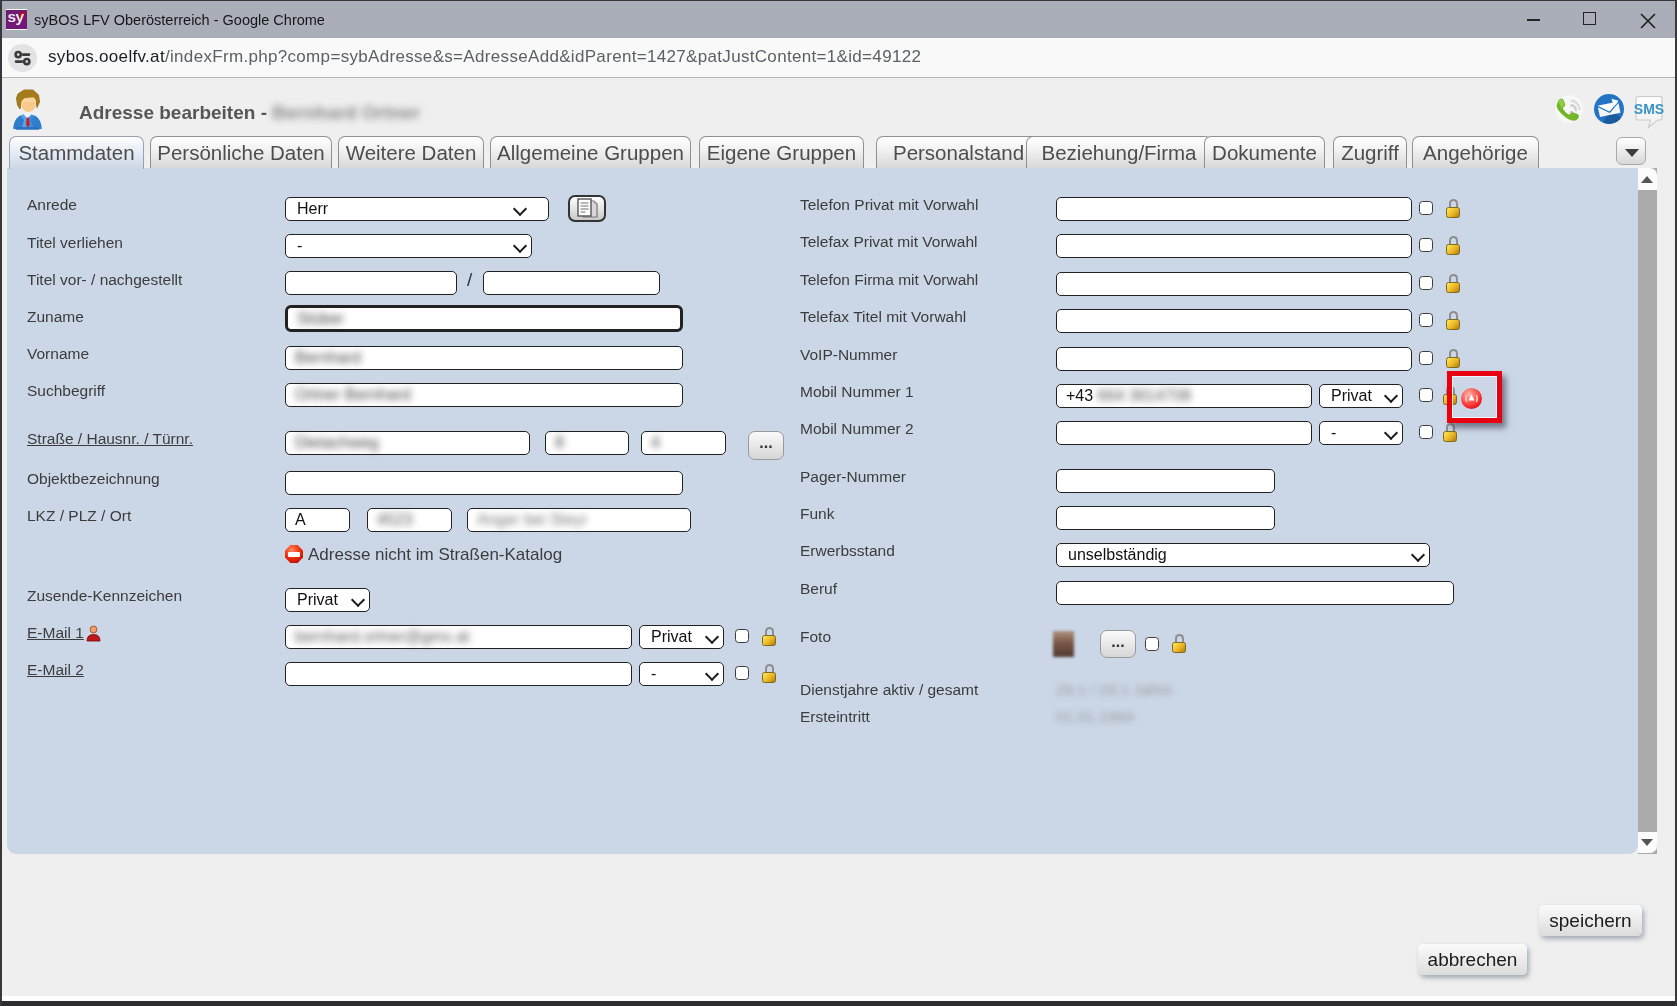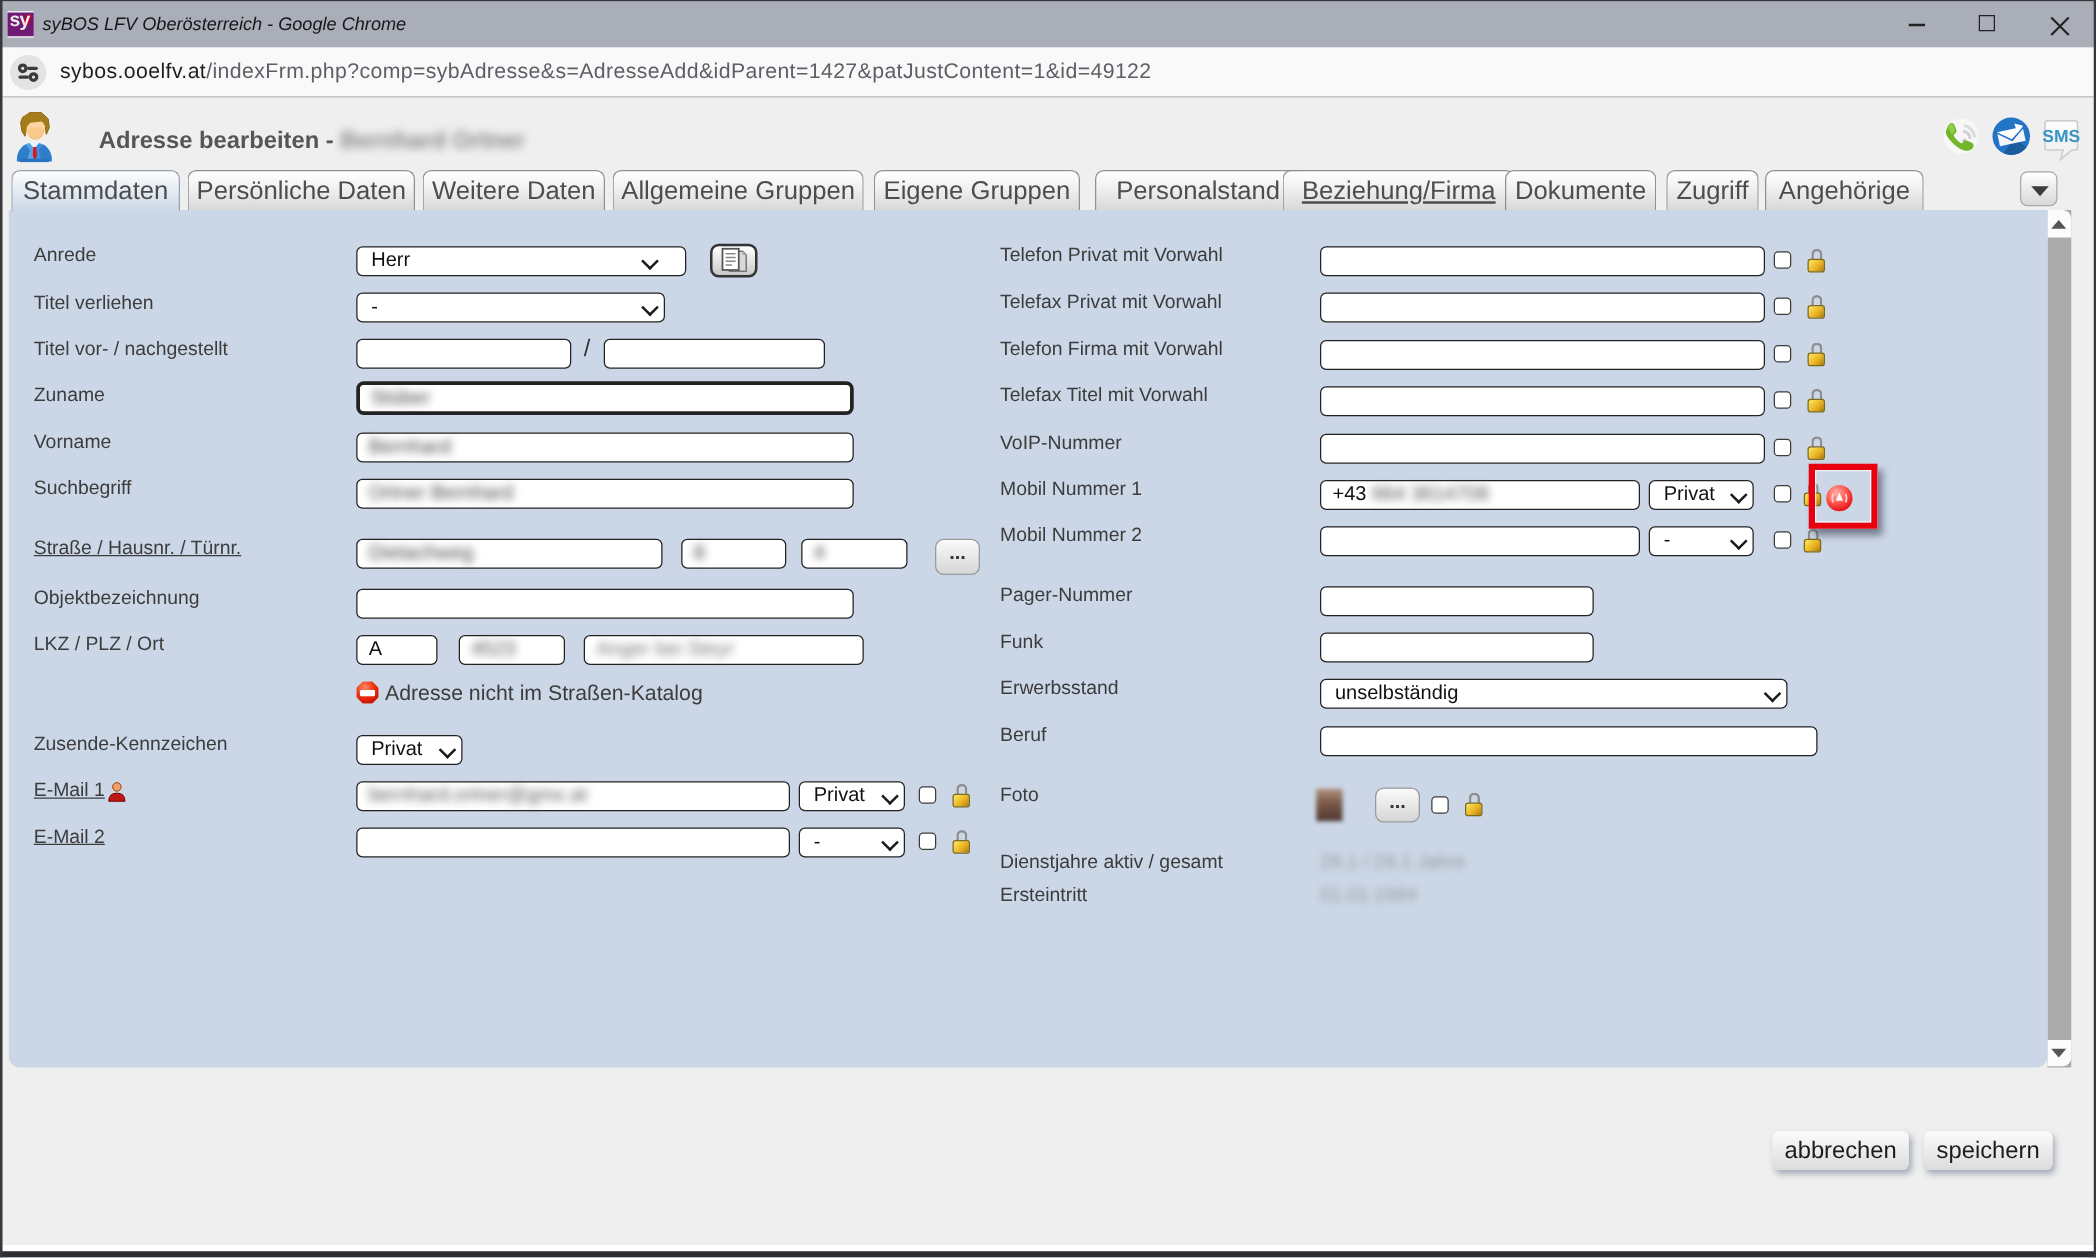--- a/index.html
+++ b/index.html
@@ -9,21 +9,21 @@
   #topline { left:0; top:0; width:1677px; height:1px; background:#38383c; }
   #leftline { left:0; top:0; width:2px; height:1006px; background:#38383c; }
   #rightline { right:0; top:0; width:2px; height:1006px; background:#38383c; }
   #botline { left:0; top:1001px; width:1677px; height:5px; background:#2e2e32; }
   #botwhite { left:2px; top:996px; width:1673px; height:5px; background:#ffffff; }
   #titlebar { left:1px; top:1px; width:1675px; height:37px; background:#a9aeb9; }
   #favicon { left:6px; top:9px; width:21px; height:21px; background:#ffffff; padding:1px 0; }
   #favicon .fv { width:21px; height:19px; background:#701a75; position:relative; overflow:hidden; }
   #favicon .fv span { position:absolute; left:1.5px; top:-2px; color:#ececec; font-weight:bold; font-size:15.5px; letter-spacing:-0.5px; z-index:2; }
   #favicon .fv i { position:absolute; left:13.5px; top:2px; width:3.5px; height:7.5px; background:#d80000; transform:skewX(-18deg); z-index:1; }
-  #wintitle { left:34px; top:11.5px; font-size:14.5px; color:#17171a;font-style:italic; }
+  #wintitle { left:34px; top:11.5px; font-size:14.5px; color:#17171a; }
   .winbtn { top:0; height:38px; width:58px; }
   #btnmin  { left:1504px; } #btnmax { left:1560px; } #btnclose { left:1620px; }
   #btnmin i { position:absolute; left:23px; top:19px; width:13px; height:1.6px; background:#222; }
   #btnmax i { position:absolute; left:23px; top:12px; width:13px; height:13px; border:1.6px solid #222; }
   #btnclose svg { position:absolute; left:20px; top:12.5px; }
   #urlbar { left:2px; top:38px; width:1673px; height:40px; background:#f9f9f9; border-bottom:1px solid #b6b6b6; }
   #tunecirc { left:8px; top:44px; width:29px; height:28px; border-radius:50%; background:#e3e3e6; }
   #urltext { left:48px; top:47px; font-size:17px; color:#5c6066; letter-spacing:0.32px;}
   #urltext b { color:#1c1e21; font-weight:normal; }
   #content { left:2px; top:79px; width:1673px; height:917px; background:#efefef; }
@@ -123,21 +123,21 @@
 <path d="M84.5 4.5 C83.6 4.5 83 5 83 6 L83 13 L107 13 L107 6 C107 5 106.4 4.5 105.5 4.5 Z" fill="#fdfdfd"></path>
 <text x="95" y="20.5" text-anchor="middle" font-weight="bold" font-size="14" fill="#3894c6">SMS</text>
 </svg></div>
 <div class="abs" id="panel"></div>
 <div class="abs tab active" style="left:9px; width:135px;">Stammdaten</div>
 <div class="abs tab" style="left:150px; width:182px;">Persönliche Daten</div>
 <div class="abs tab" style="left:338px; width:146px;">Weitere Daten</div>
 <div class="abs tab" style="left:490px; width:201px;">Allgemeine Gruppen</div>
 <div class="abs tab" style="left:699px; width:165px;">Eigene Gruppen</div>
 <div class="abs tab" style="left:876px; width:165px;">Personalstand</div>
-<div class="abs tab" style="left:1026px; width:186px;text-decoration:underline;">Beziehung/Firma</div>
+<div class="abs tab" style="left:1026px; width:186px;">Beziehung/Firma</div>
 <div class="abs tab" style="left:1204px; width:121px;">Dokumente</div>
 <div class="abs tab" style="left:1333px; width:74px;">Zugriff</div>
 <div class="abs tab" style="left:1412px; width:127px;">Angehörige</div>
 <div class="abs" id="tabddl">
     <div class="tri"></div>
   </div>
 <div class="abs" id="sbar"></div>
 <div class="abs" id="sbtop">
     <div class="stri-up"></div>
   </div>
@@ -284,18 +284,18 @@
 <div class="abs btndots" style="left:1100px; top:630px; width:36px; height:28px; line-height:21px;">...</div>
 <div class="abs cb" style="left:1145px; top:637px;"></div>
 <div class="abs lock" style="left:1172px; top:634px;">
     <div class="sh"></div>
     <div class="bd"></div>
   </div>
 <div class="abs lbl " style="left:800px; top:681px;">Dienstjahre aktiv / gesamt</div>
 <div class="abs" style="left:1056px; top:681px; font-size:15.5px; color:#9a9a9a; filter:blur(3px); z-index:2;">29.1 / 29.1 Jahre</div>
 <div class="abs lbl " style="left:800px; top:708px;">Ersteintritt</div>
 <div class="abs" style="left:1056px; top:708px; font-size:15.5px; color:#9a9a9a; filter:blur(3px); z-index:2;">01.01.1994</div>
-<div class="abs bigbtn" style="left:1418px; top:905px; width:109px;">abbrechen</div>
+<div class="abs bigbtn" style="left:1418px; top:944px; width:109px;">abbrechen</div>
 <div class="abs bigbtn" style="left:1539px; top:905px; width:103px;">speichern</div>
 <div class="abs" id="botwhite"></div>
 <div class="abs" id="botline"></div>
 <div class="abs" id="leftline"></div>
 <div class="abs" id="rightline"></div>
 
 </body></html>

